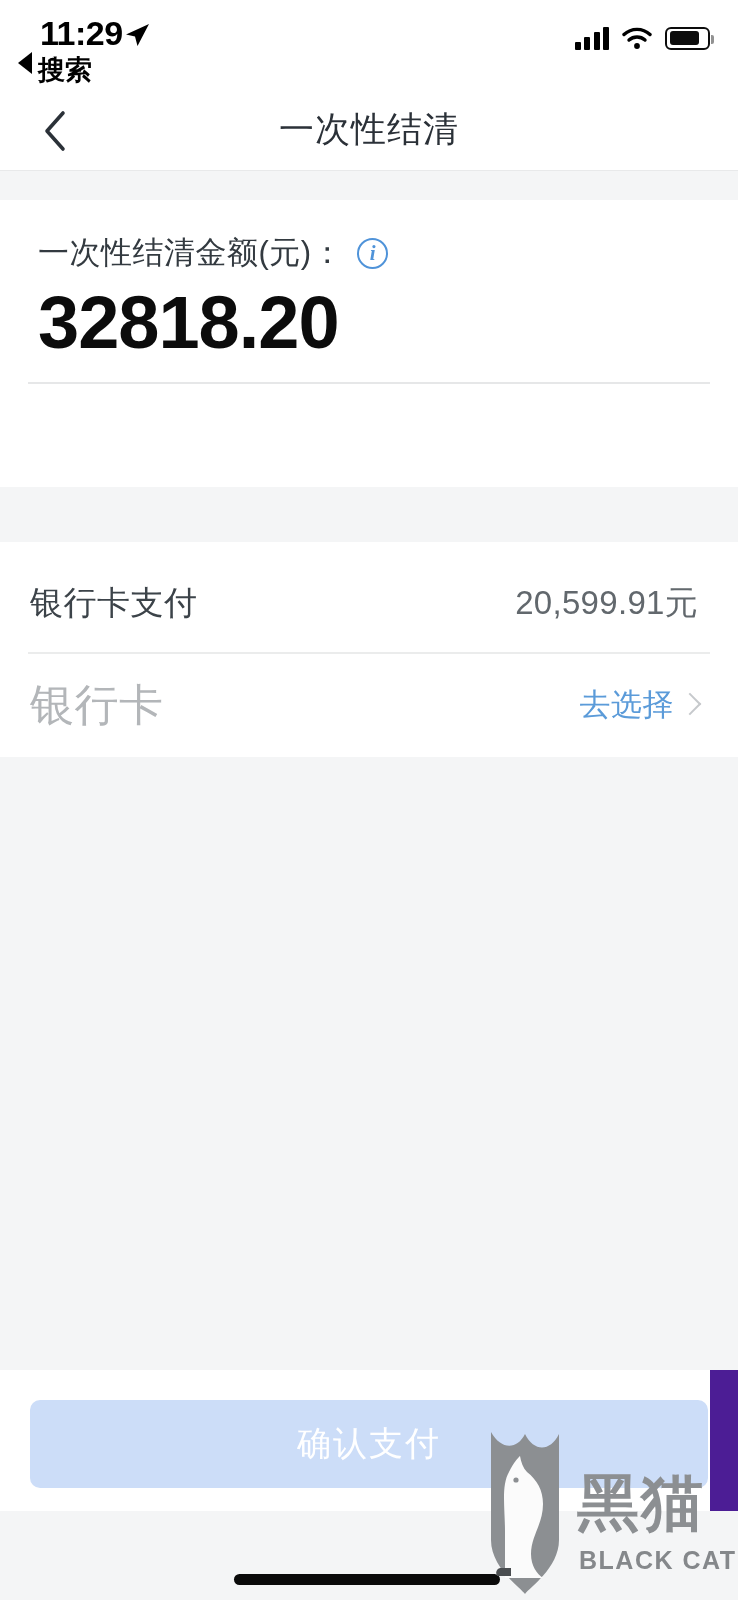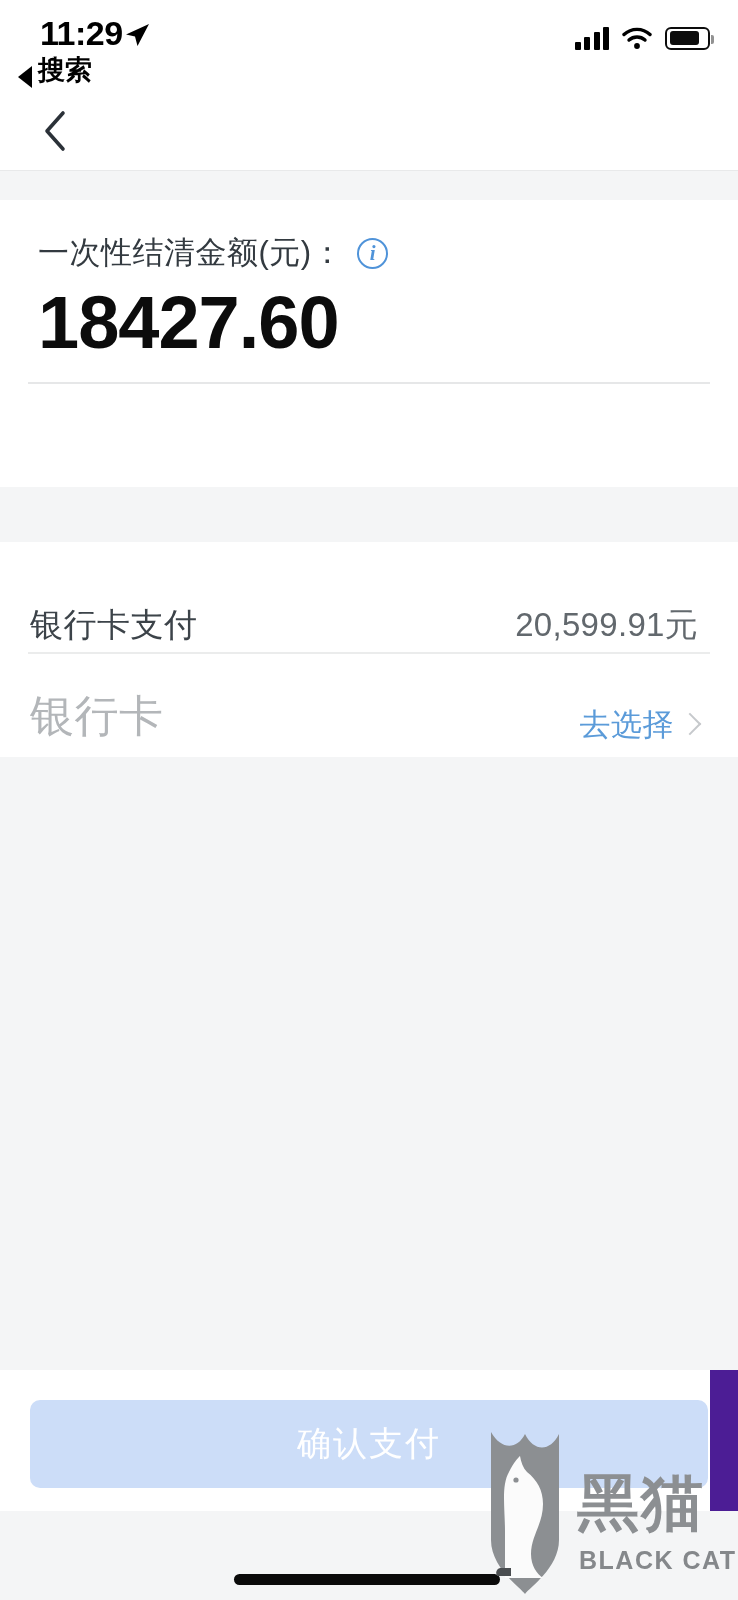--- a/index.html
+++ b/index.html
@@ -40,21 +40,21 @@
     left: 124px; top: 22px;
     width: 26px; height: 26px;
   }
   .sb-backapp {
     position: absolute;
     left: 18px; top: 52px;
     font-size: 27px;
     font-weight: bold;
     color: #000000;
     display: flex;
-    align-items: flex-end;
+    align-items: flex-start;
     gap: 6px;
   }
   .sb-backtri {
     width: 0; height: 0;
     border-top: 11px solid transparent;
     border-bottom: 11px solid transparent;
     border-right: 14px solid #000;
   }
   .sb-right {
     position: absolute;
@@ -199,21 +199,21 @@
     left: 0; top: 542px;
     width: 738px;
     height: 215px;
     background: #ffffff;
   }
   .pay-row {
     position: absolute;
     left: 0;
     width: 738px;
     display: flex;
-    align-items: flex-end;
+    align-items: center;
     justify-content: space-between;
     box-sizing: border-box;
     padding: 0 40px 0 30px;
   }
   .pay-row-1 { top: 16px; height: 90px; }
   .pay-row-2 { top: 122px; height: 82px; }
   .pay-row-rule {
     position: absolute;
     left: 28px; top: 110px;
     width: 682px; height: 1.5px;
@@ -359,31 +359,32 @@
       </span>
     </div>
   </div>
 
   <div class="navbar">
     <div class="nav-back">
       <svg width="26" height="44" viewBox="0 0 26 44">
         <path d="M21 4 L5 22 L21 40" stroke="#2b3138" stroke-width="3.6" fill="none" stroke-linecap="round" stroke-linejoin="round"></path>
       </svg>
     </div>
+    <div class="nav-title">一次性结清</div>
   </div>
 
   <div class="hairline-top" style="top:170px;"></div>
   <div class="spacer" style="top:171px; height:29px;"></div>
 
   <div class="amount-card">
     <div class="amt-label-row">
       <span class="amt-label">一次性结清金额(元)：</span>
       <span class="info-icon">i</span>
     </div>
-    <div class="amt-value">18427.60</div>
+    <div class="amt-value">32818.20</div>
     <div class="amt-rule"></div>
     <div class="amt-note">金额不可修改，请一次性完成支付</div>
   </div>
 
   <div class="spacer" style="top:487px; height:55px;"></div>
 
   <div class="pay-card">
     <div class="pay-row pay-row-1">
       <span class="pay-label-main">银行卡支付</span>
       <span class="pay-amount">20,599.91元</span>

